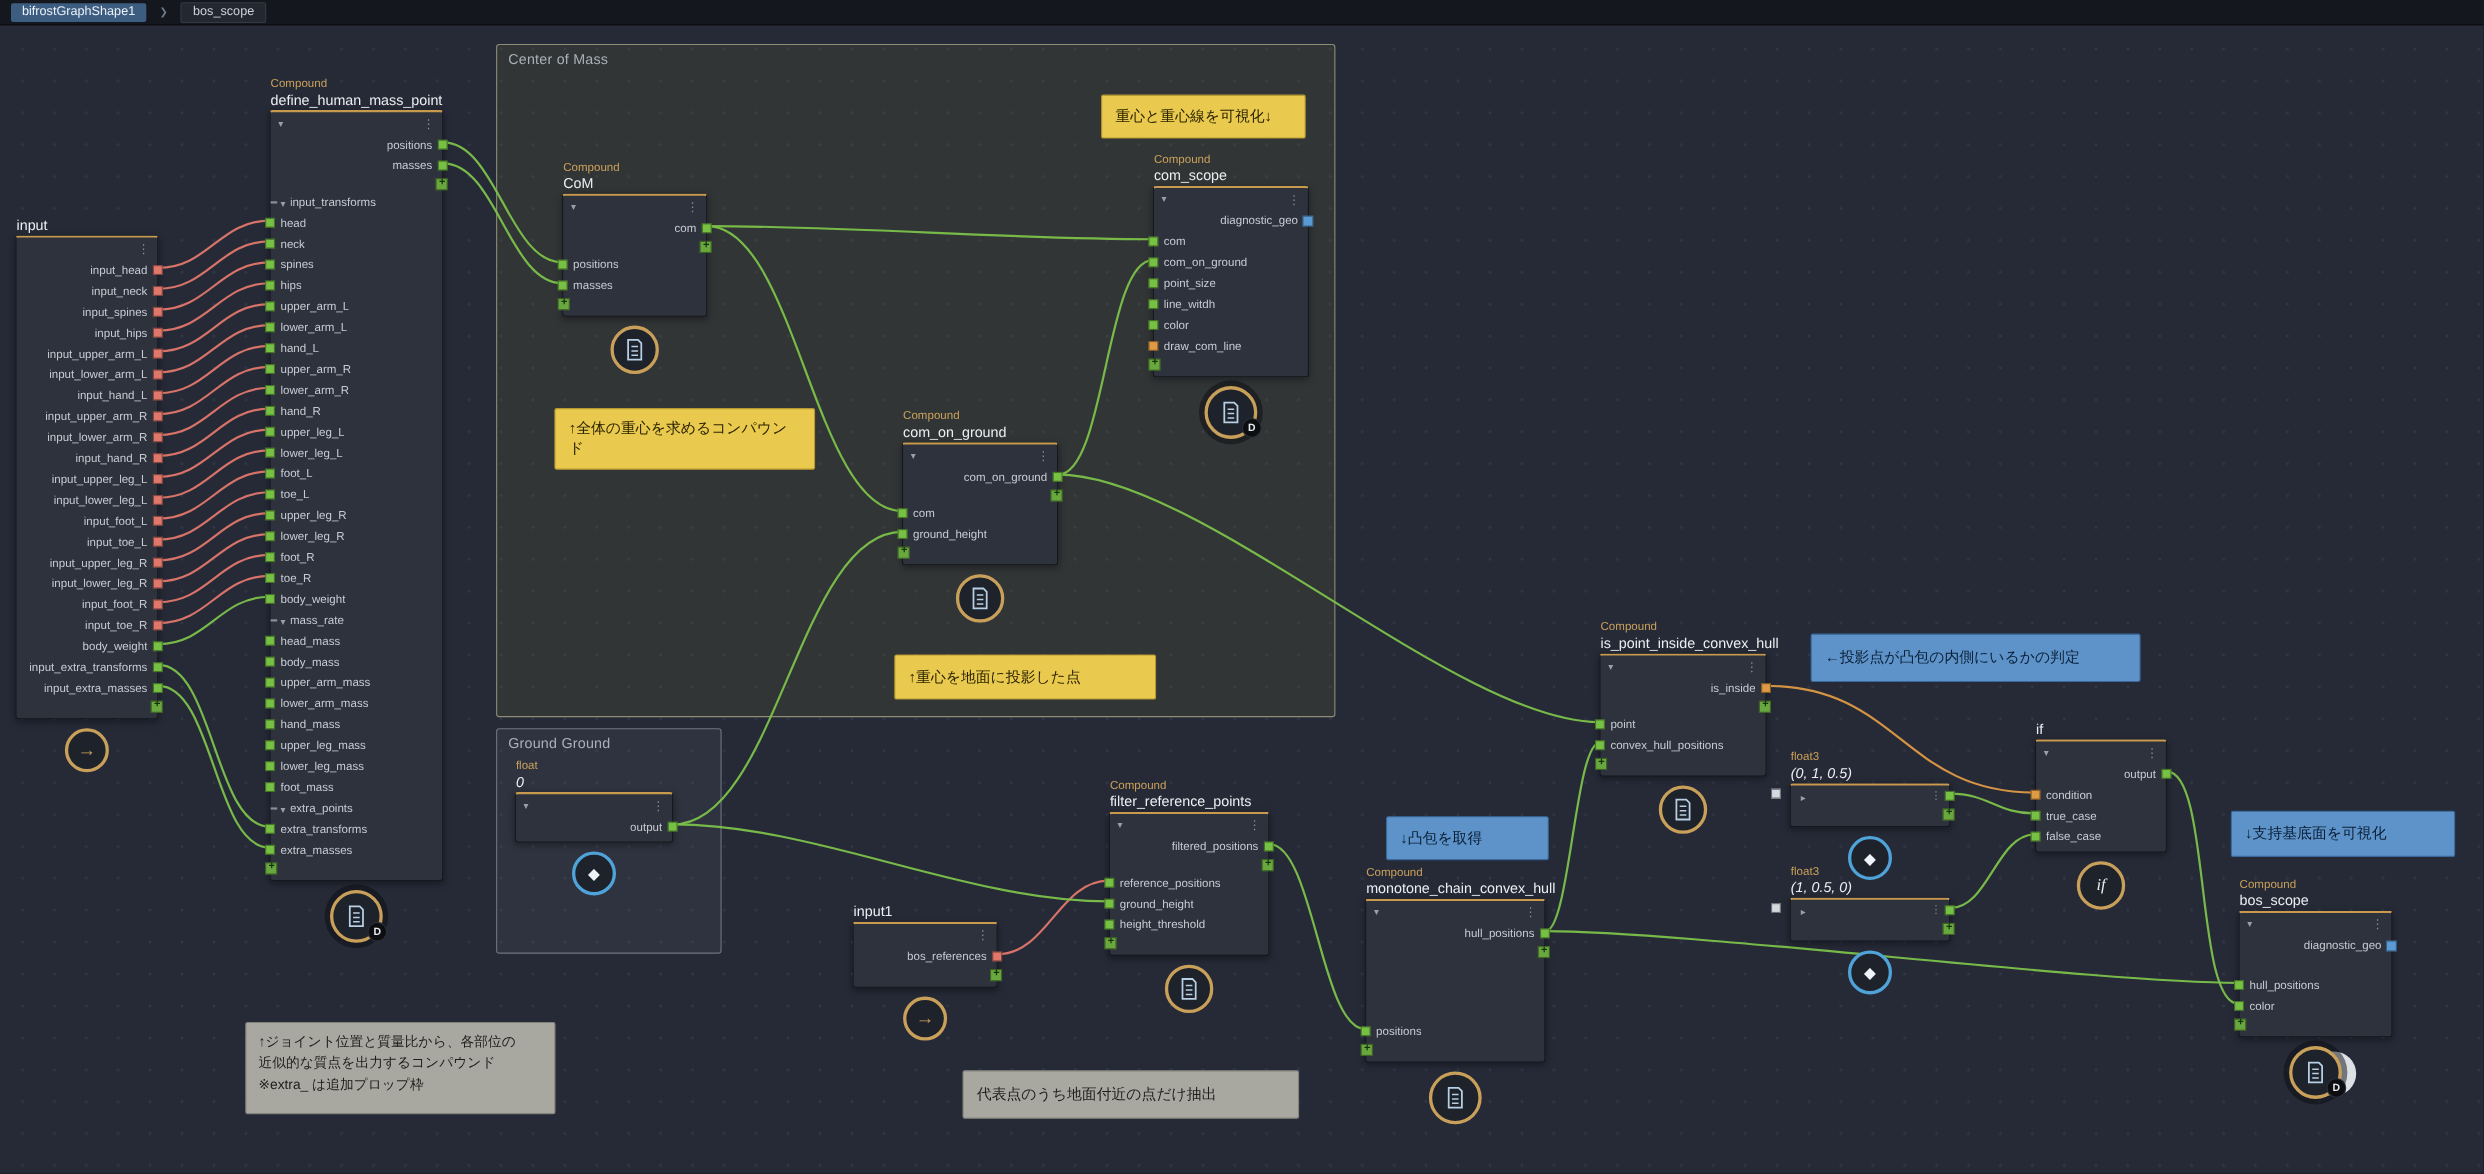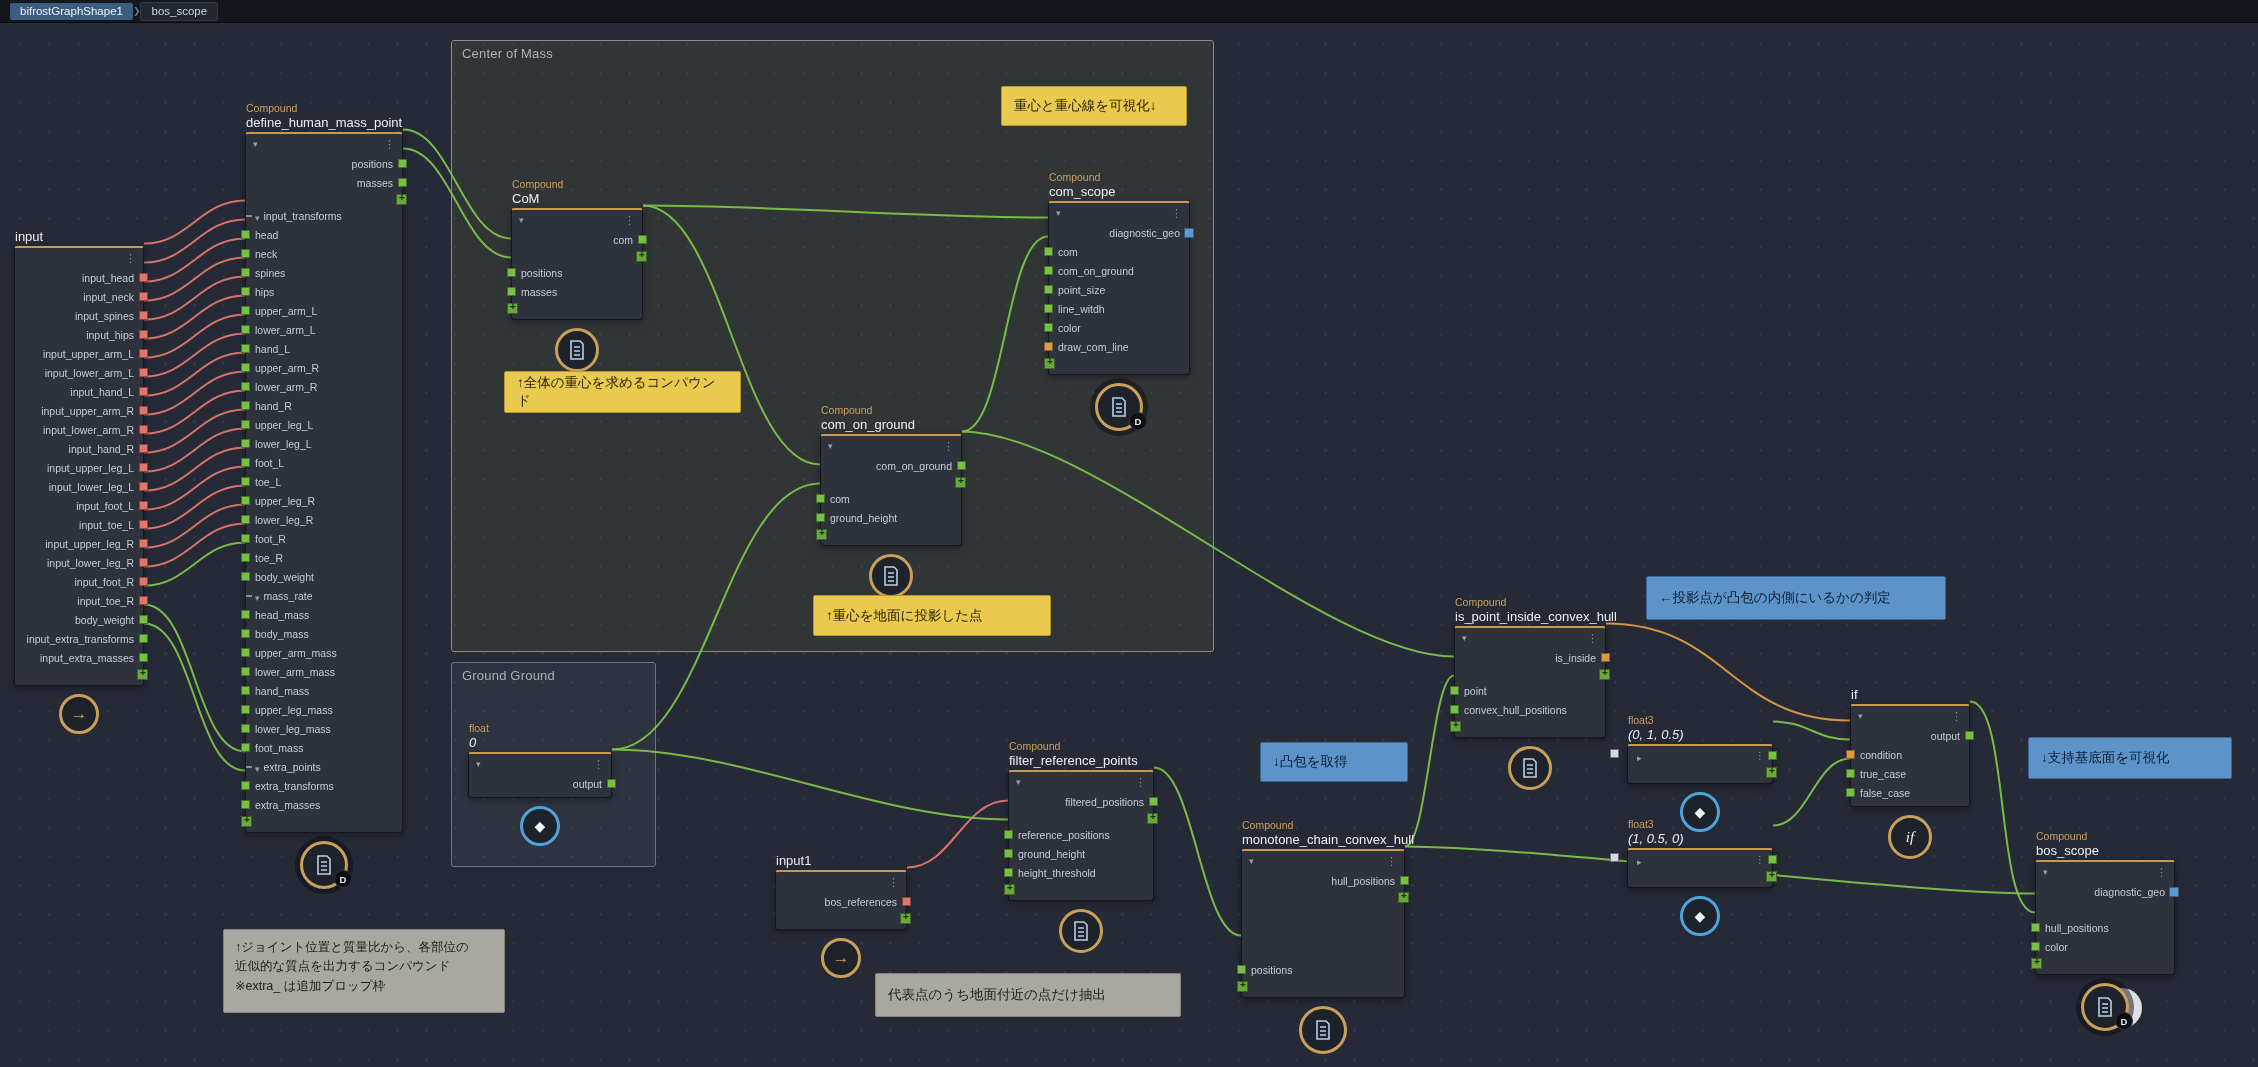--- a/index.html
+++ b/index.html
@@ -1,37 +1,37 @@
 <!DOCTYPE html>
 <html><head>
 <meta charset="utf-8">
 <style>
   html,body{margin:0;padding:0;background:#15171d;font-family:"Liberation Sans","DejaVu Sans",sans-serif;}
   .stage{position:relative;width:2258px;height:1067px;overflow:hidden;background-color:#262a37;
     background-image:radial-gradient(circle,#313748 1.3px,transparent 1.5px);
     background-size:29px 29px;background-position:6px 30px;}
   
   .topbar{position:absolute;left:0;top:0;width:100%;height:23px;background:#14171d;border-bottom:1px solid #0a0c10;
-    display:flex;align-items:center;padding:0 10px;gap:0;box-sizing:border-box;z-index:60;}
+    display:flex;align-items:center;padding:0 10px;gap:12px;box-sizing:border-box;z-index:60;}
   .crumb{font-size:11.5px;padding:2px 10px;border-radius:2px;line-height:13px;}
   .crumb.root{background:#3c5d80;color:#eaf1f8;}
   .crumb.current{background:#232730;color:#ccd2da;border:1px solid #333947;}
   .crumb-sep{color:#6f7888;font-size:9px;}
   
   .group{position:absolute;border-radius:3px;z-index:1;box-sizing:border-box;}
   .gtitle{position:absolute;top:5px;left:10px;font-size:13px;color:#aab0b8;letter-spacing:.2px;}
   #grp-com{left:451px;top:40px;width:763px;height:612px;background:rgba(125,120,48,.14);border:1px solid #8d8d75;}
   #grp-gh{left:451px;top:662px;width:205px;height:205px;background:rgba(160,165,175,.07);border:1px solid #70747e;}
   #grp-rp{left:743px;top:662px;width:475px;height:390px;background:rgba(130,100,40,.10);border:2px solid #d9a42a;}
   #grp-bos{left:1221px;top:501px;width:1030px;height:560px;background:rgba(90,110,160,.08);border:2px solid #d9a42a;}
   
   .wires{position:absolute;left:0;top:0;z-index:2;}
   .wires path{fill:none;stroke-width:2;opacity:.95;}
   
-  .node{position:absolute;z-index:3;margin-top:32px;}
+  .node{position:absolute;z-index:3;}
   .nbody{position:relative;background:#2d323d;border:1px solid #14171d;border-top:2px solid #c99a4e;
     border-radius:3px;box-shadow:0 2px 7px rgba(0,0,0,.38);}
   .ntitle{position:absolute;bottom:100%;left:1px;padding-bottom:3px;white-space:nowrap;line-height:1;}
   .ntype{display:block;font-size:10.5px;color:#c9a05a;margin-bottom:3px;}
   .nname{display:block;font-size:13px;color:#eceef2;font-weight:500;}
   .node.value .nname{font-style:italic;}
   .nheader{height:20px;display:flex;align-items:center;justify-content:space-between;padding:0 7px;}
   .hcaret{color:#9aa0aa;font-size:9px;}
   .kebab{color:#8a909a;font-size:11px;}
   .ports{padding:0 0 4px 0;}
@@ -1045,21 +1045,21 @@
         <path d="M4 2 h9 l3 3 v15 h-12 z" fill="none" stroke="#b7cfe4" stroke-width="1.6"></path>
         <path d="M7 8 h6 M7 12 h6 M7 16 h6" stroke="#b7cfe4" stroke-width="1.4"></path>
       </svg>
       <span class="dbadge">D</span>
     </div>
   </div>
 
   <div class="annot yellow" style="left:1001px;top:86px;width:186px;height:40px;">
     <span>重心と重心線を可視化↓</span>
   </div>
-  <div class="annot yellow" style="left:504px;top:371px;width:237px;height:42px;">
+  <div class="annot yellow" style="left:504px;top:371px;width:237px;height:56px;">
     <span>↑全体の重心を求めるコンパウンド</span>
   </div>
   <div class="annot yellow" style="left:813px;top:595px;width:238px;height:41px;">
     <span>↑重心を地面に投影した点</span>
   </div>
   <div class="annot gray" style="left:875px;top:973px;width:306px;height:44px;">
     <span>代表点のうち地面付近の点だけ抽出</span>
   </div>
   <div class="annot blue" style="left:1646px;top:576px;width:300px;height:44px;">
     <span>←投影点が凸包の内側にいるかの判定</span>

